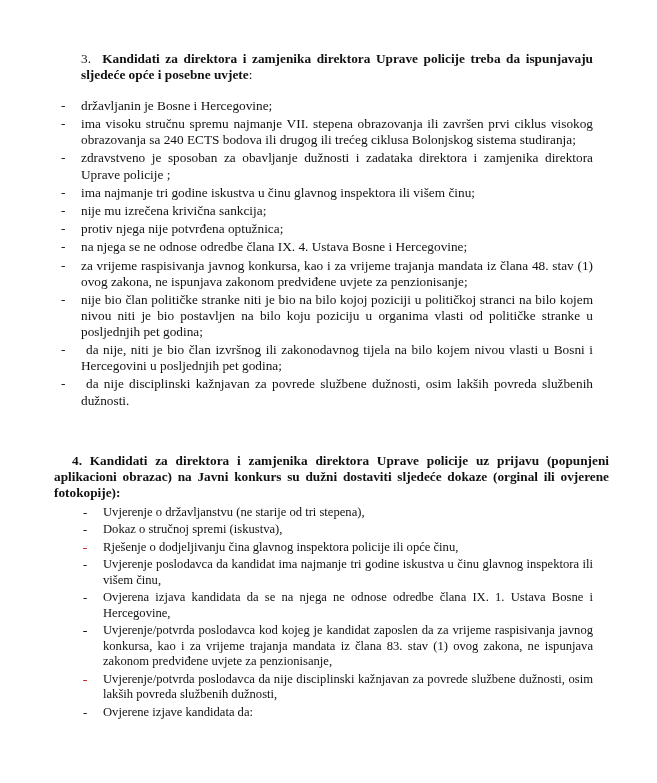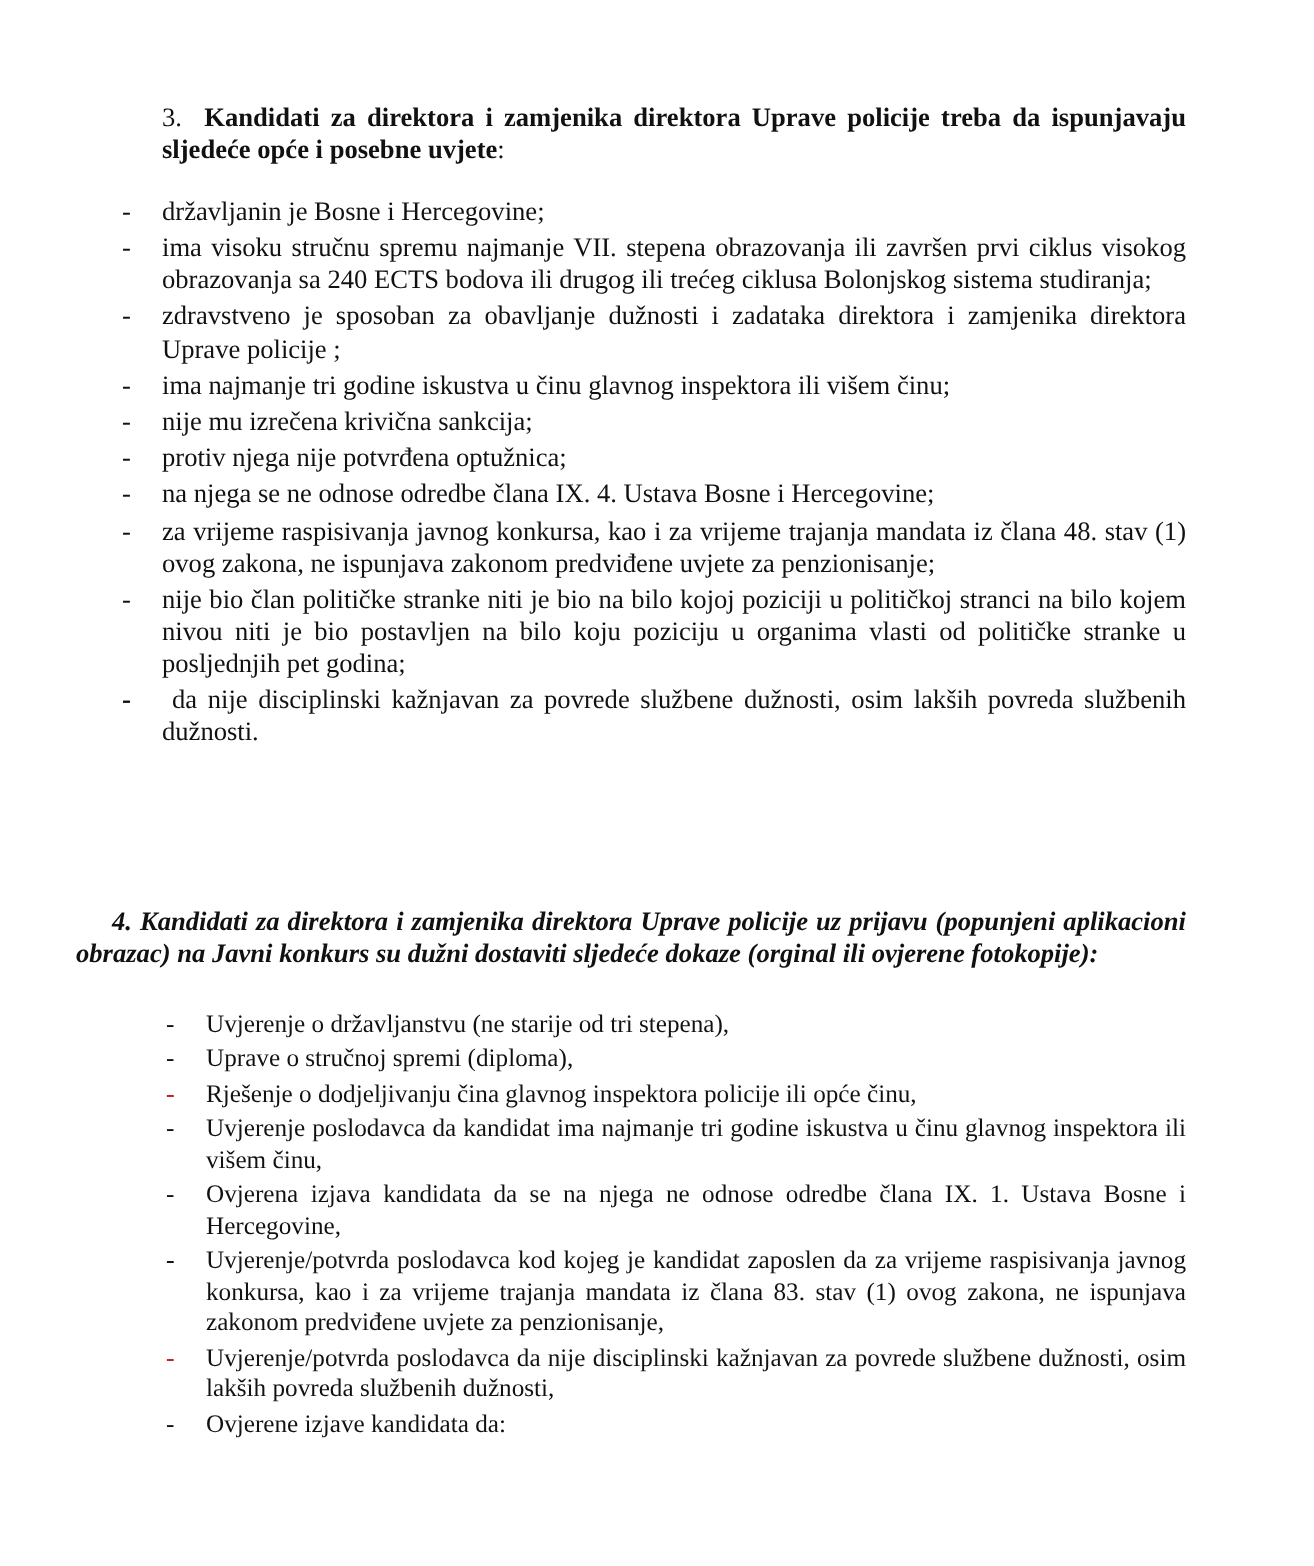--- a/index.html
+++ b/index.html
@@ -9,22 +9,22 @@
   .h3 { position: absolute; left: 81px; top: 19px; width: 512px; line-height: 16px;
         text-align: justify; text-align-last: left; }
   .h3 .num { font-weight: normal; }
   .h3 b { font-weight: bold; }
   .list { position: absolute; margin: 0; padding: 0; list-style: none; }
   .list1 { left: 0; top: 66px; width: 657px; }
   .list1 li { position: relative; padding-left: 81px; width: 512px; line-height: 16.1px;
               text-align: justify; text-align-last: left; margin-bottom: 2.1px; }
   .list1 li .dash { position: absolute; left: 61px; top: 0; }
   .list1 li.indent .txt { padding-left: 5px; }
-  .h4 { position: absolute; left: 38px; top: 421px; width: 555px; line-height: 16px;
-        font-weight: bold; text-align: justify; text-align-last: left; text-indent: 18px; font-style: italic; }
+  .h4 { position: absolute; left: 54px; top: 421px; width: 555px; line-height: 16px;
+        font-weight: bold; text-align: justify; text-align-last: left; text-indent: 18px; }
   .list2 { left: 0; top: 473px; width: 657px; font-size: 12.6px; }
   .list2 li { position: relative; padding-left: 103px; width: 490px; line-height: 15.6px;
               text-align: justify; text-align-last: left; margin-bottom: 1.8px; }
   .list2 li .dash { position: absolute; left: 83px; top: 0; }
   .red { color: #cc2222; }
 </style>
 </head>
 <body>
 
 <div class="page">
@@ -37,29 +37,29 @@
   <ul class="list list1">
     <li><span class="dash">-</span><span class="txt">državljanin je Bosne i Hercegovine;</span></li>
     <li><span class="dash">-</span><span class="txt">ima visoku stručnu spremu najmanje VII. stepena obrazovanja ili završen prvi ciklus visokog obrazovanja sa 240 ECTS bodova ili drugog ili trećeg ciklusa Bolonjskog sistema studiranja;</span></li>
     <li><span class="dash">-</span><span class="txt">zdravstveno je sposoban za obavljanje dužnosti i zadataka direktora i zamjenika direktora Uprave policije ;</span></li>
     <li><span class="dash">-</span><span class="txt">ima najmanje tri godine iskustva u činu glavnog inspektora ili višem činu;</span></li>
     <li><span class="dash">-</span><span class="txt">nije mu izrečena krivična sankcija;</span></li>
     <li><span class="dash">-</span><span class="txt">protiv njega nije potvrđena optužnica;</span></li>
     <li><span class="dash">-</span><span class="txt">na njega se ne odnose odredbe člana IX. 4. Ustava Bosne i Hercegovine;</span></li>
     <li><span class="dash">-</span><span class="txt">za vrijeme raspisivanja javnog konkursa, kao i za vrijeme trajanja mandata iz člana 48. stav (1) ovog zakona, ne ispunjava zakonom predviđene uvjete za penzionisanje;</span></li>
     <li><span class="dash">-</span><span class="txt">nije bio član političke stranke niti je bio na bilo kojoj poziciji u političkoj stranci na bilo kojem nivou niti je bio postavljen na bilo koju poziciju u organima vlasti od političke stranke u posljednjih pet godina;</span></li>
-    <li class="indent"><span class="dash">-</span></li>
+    <li class="indent"><span class="dash">-</span><span class="txt">da nije, niti je bio član izvršnog ili zakonodavnog tijela na bilo kojem nivou vlasti u Bosni i Hercegovini u posljednjih pet godina;</span></li>
     <li class="indent"><span class="dash">-</span><span class="txt">da nije disciplinski kažnjavan za povrede službene dužnosti, osim lakših povreda službenih dužnosti.</span></li>
   </ul>
 
   <div class="h4">4. Kandidati za direktora i zamjenika direktora Uprave policije uz prijavu (popunjeni aplikacioni obrazac) na Javni konkurs su dužni dostaviti sljedeće dokaze (orginal ili ovjerene fotokopije):</div>
 
   <ul class="list list2">
     <li><span class="dash">-</span><span>Uvjerenje o državljanstvu (ne starije od tri stepena),</span></li>
-    <li><span class="dash">-</span><span>Uprave o stručnoj spremi (diploma),</span></li>
+    <li><span class="dash">-</span><span>Dokaz o stručnoj spremi (iskustva),</span></li>
     <li><span class="dash">-</span></li>
     <li><span class="dash red">-</span><span>Rješenje o dodjeljivanju čina glavnog inspektora policije ili opće činu,</span></li>
     <li><span class="dash">-</span><span>Uvjerenje poslodavca da kandidat ima najmanje tri godine iskustva u činu glavnog inspektora ili višem činu,</span></li>
     <li><span class="dash">-</span><span>Ovjerena izjava kandidata da se na njega ne odnose odredbe člana IX. 1. Ustava Bosne i Hercegovine,</span></li>
     <li><span class="dash">-</span></li>
     <li><span class="dash">-</span><span>Uvjerenje/potvrda poslodavca kod kojeg je kandidat zaposlen da za vrijeme raspisivanja javnog konkursa, kao i za vrijeme trajanja mandata iz člana 83. stav (1) ovog zakona, ne ispunjava zakonom predviđene uvjete za penzionisanje,</span></li>
     <li><span class="dash red">-</span></li>
     <li><span class="dash red">-</span><span>Uvjerenje/potvrda poslodavca da nije disciplinski kažnjavan za povrede službene dužnosti, osim lakših povreda službenih dužnosti,</span></li>
     <li><span class="dash">-</span><span>Ovjerene izjave kandidata da:</span></li>
   </ul>

